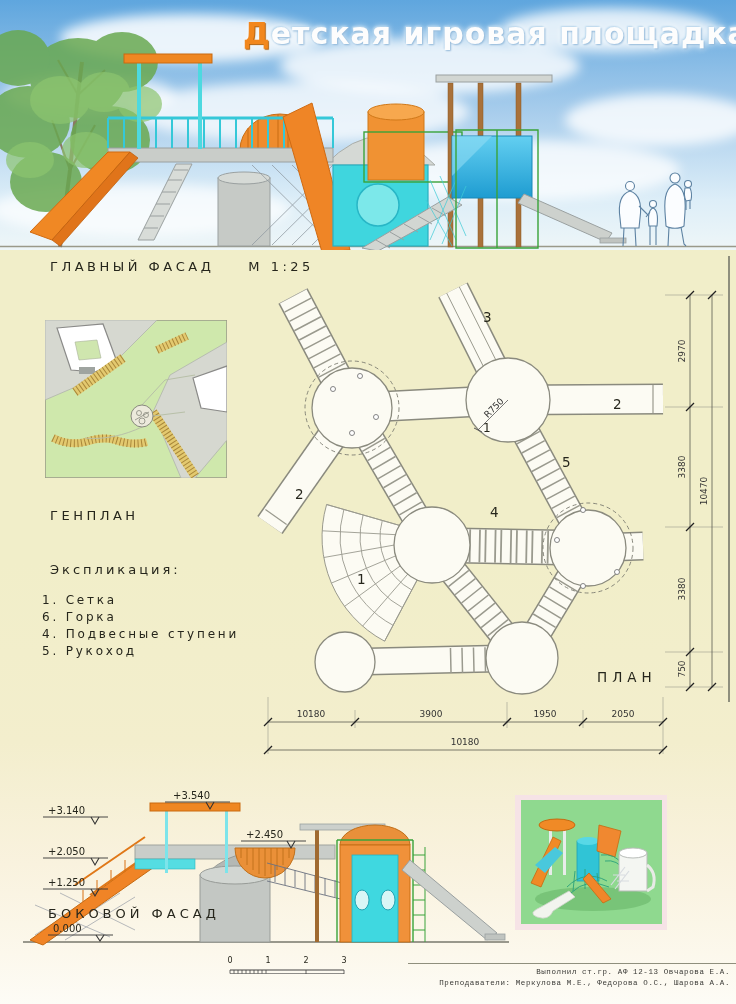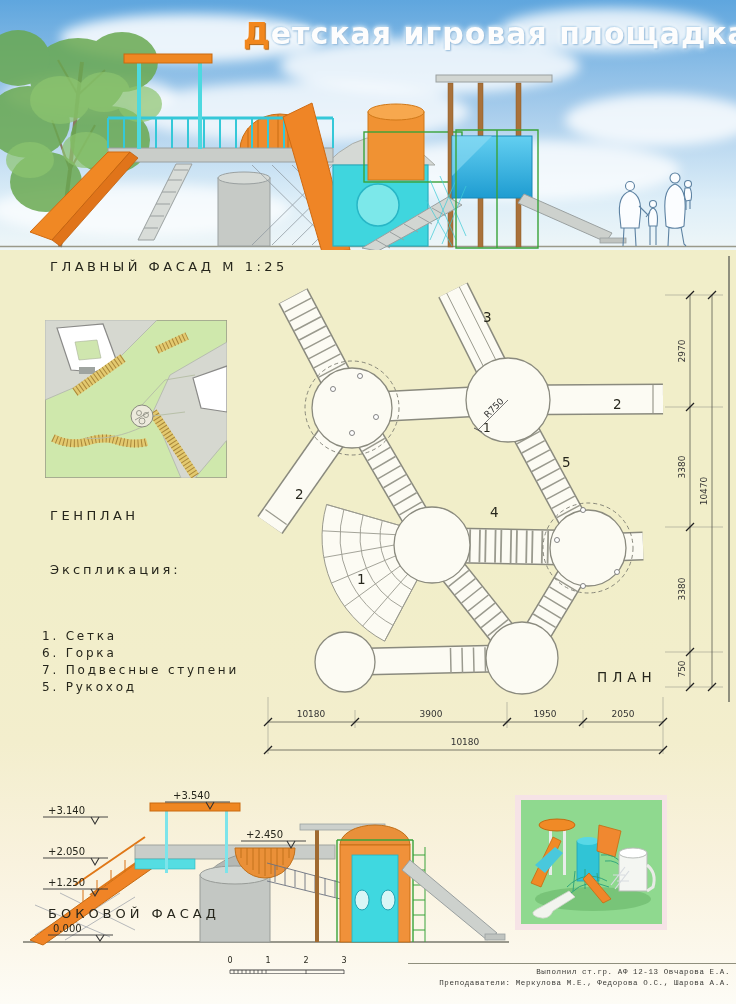--- a/index.html
+++ b/index.html
@@ -160,21 +160,21 @@
       <path d="M685,188 C684,193 684,197 686,201 L691,200 C692,195 691,190 690,188 Z"></path>
       <path d="M686,201 L686,210 M690,200 L690,209" fill="none"></path>
     </g>
   </svg>
 
   <div id="title" class="abs">
     <span class="cap">Д</span><span>етская игровая площадка</span>
   </div>
 
   <div class="abs lbl" style="left:50px;top:259px">
-    <span>ГЛАВНЫЙ ФАСАД</span><span style="margin-left:8px">М 1:25</span>
+    <span>ГЛАВНЫЙ ФАСАД</span><span style="margin-left:34px">М 1:25</span>
   </div>
 
   <svg class="abs" style="left:45px;top:320px" width="182" height="158" viewBox="0 0 182 158">
     <rect width="182" height="158" fill="#cfe8ac" stroke="#9a9a88" stroke-width="1.5"></rect>
     <polygon points="0,0 112,0 76,36 28,68 0,80" fill="#d6d8d0" stroke="#b0b4ac" stroke-width="0.8"></polygon>
     <polygon points="125,55 182,22 182,120 150,158 136,158 108,92" fill="#d6d8d0" stroke="#b0b4ac" stroke-width="0.8"></polygon>
     <polygon points="12,8 58,4 72,42 50,52 26,50" fill="#ffffff" stroke="#8a8a88" stroke-width="1.2"></polygon>
     <polygon points="30,22 52,20 56,38 34,40" fill="#cfe6ae" stroke="#a8b098" stroke-width="0.6"></polygon>
     <rect x="34" y="47" width="16" height="7" fill="#9fa4a0"></rect>
     <polygon points="148,58 182,46 182,92 156,88" fill="#ffffff" stroke="#8a8a88" stroke-width="1.2"></polygon>
@@ -198,24 +198,24 @@
       <circle cx="94" cy="93" r="2.5"></circle>
         <circle cx="101" cy="95" r="2.5"></circle>
         <circle cx="97" cy="101" r="3"></circle>
       <line x1="90" y1="100" x2="104" y2="92"></line>
     </g>
   </svg>
 
   <div class="abs lbl" style="left:50px;top:508px">ГЕНПЛАН</div>
 
   <div class="abs lbl" style="left:50px;top:562px;letter-spacing:3px">Экспликация:</div>
-  <div class="abs expl" style="left:42px;top:628px">
+  <div class="abs expl" style="left:42px;top:592px">
     <div>1. Сетка</div>
     <div>6. Горка</div>
-    <div>7. Подвесные ступени</div>
+    <div>4. Подвесные ступени</div>
     <div>5. Рукоход</div>
   </div>
 
   <svg class="abs" style="left:245px;top:282px" width="491" height="478" viewBox="0 0 491 478">
     <g stroke-linecap="butt">
 
       <line x1="107" y1="126" x2="48" y2="14" stroke="#8a8a7e" stroke-width="33"></line>
       <line x1="107" y1="126" x2="48" y2="14" stroke="#fcfbf3" stroke-width="30"></line>
       <line x1="107" y1="126" x2="48" y2="14" stroke="#9a9a8e" stroke-width="30" stroke-dasharray="1.5 9"></line>
 

